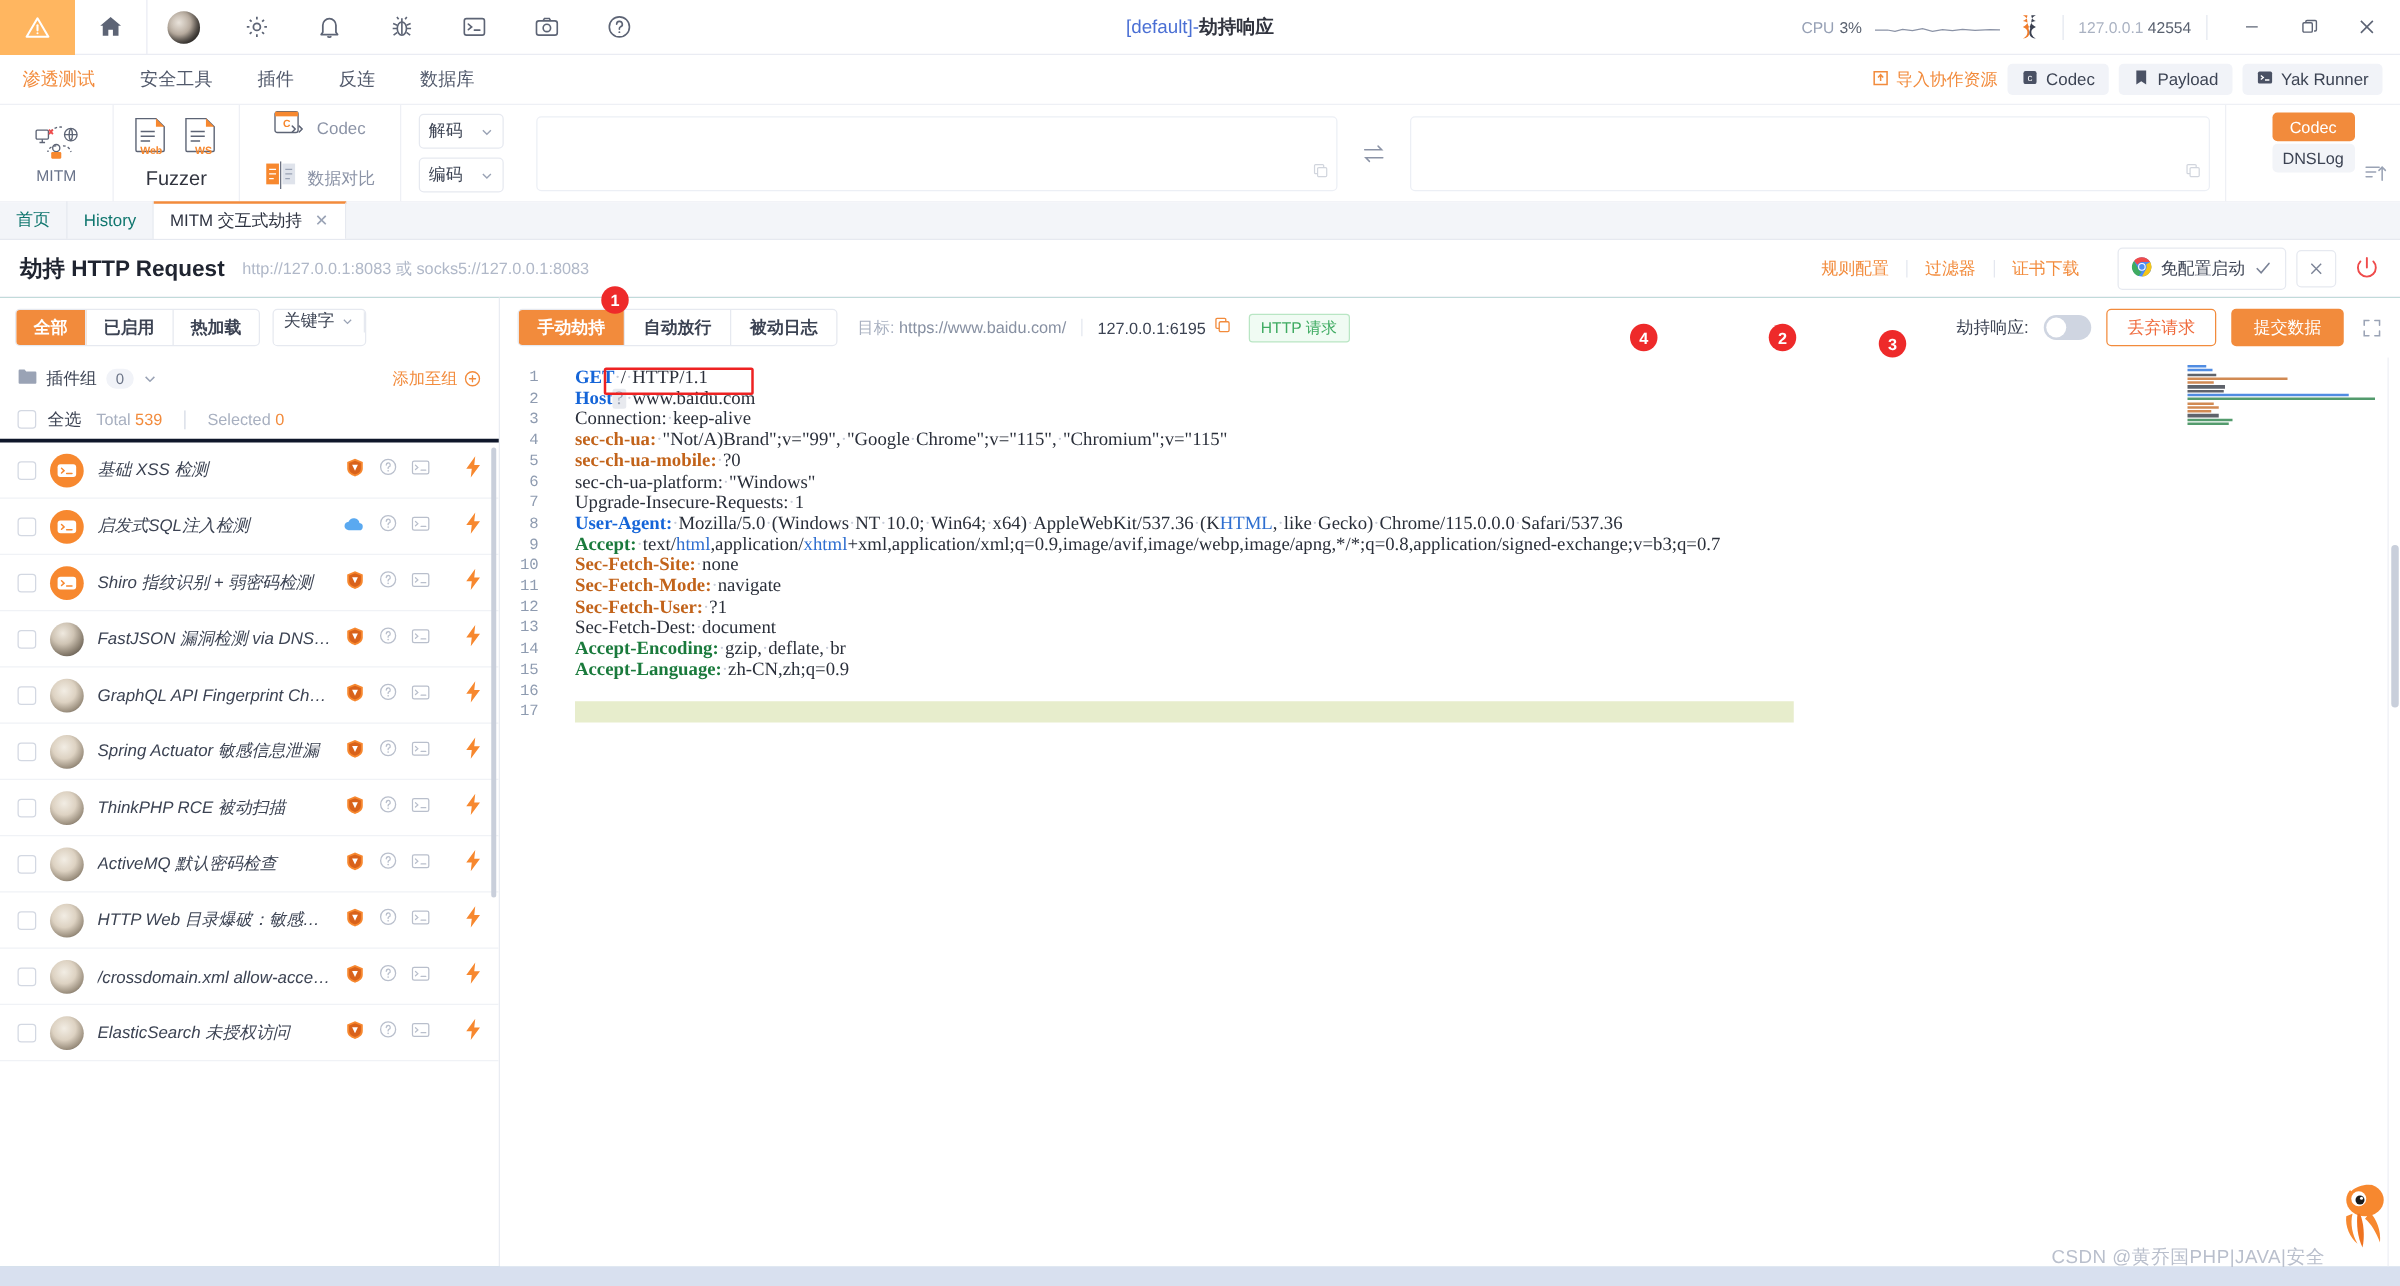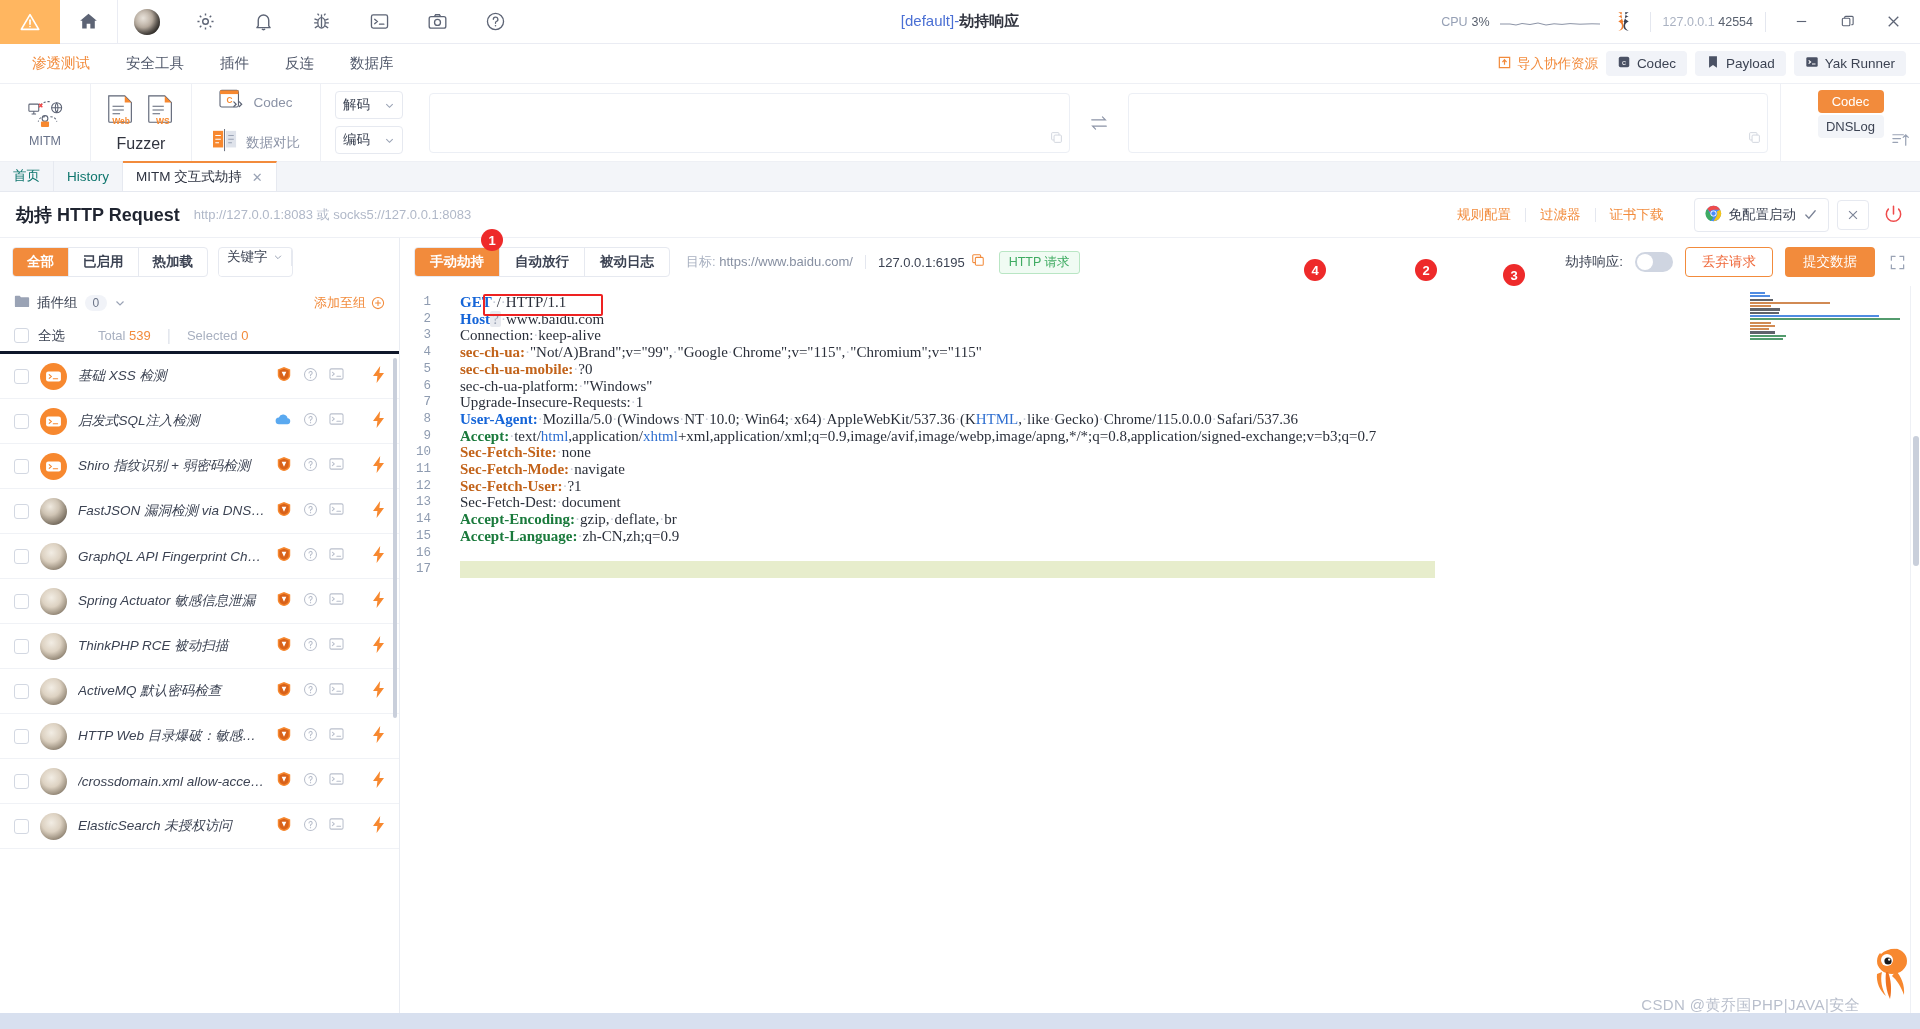--- a/index.html
+++ b/index.html
@@ -42,21 +42,21 @@
   .cpu-val { font-size:12.5px; color:#59616f; }
   .cpu-spark { width:100px; height:22px; margin:0 10px; }
   .yak-logo { width:28px; height:28px; display:flex; align-items:center; justify-content:center; }
   .tb-div { width:1px; height:20px; background:#e4e7ef; margin:0 12px; }
   .addr { font-size:12.5px; color:#aab2c2; }
   .addr b { color:#59616f; font-weight:normal; }
   .win-btn { width:46px; height:44px; display:flex; align-items:center; justify-content:center; cursor:pointer; color:#5d6475; }
 
   
   .menurow { height:40px; min-height:40px; display:flex; align-items:center;
-    background:#fff; padding-left:14px; border-bottom:1px solid #eef0f5; }
+    background:#fff; border-bottom:1px solid #eef0f5; }
   .menu-item { font-size:14.5px; color:#51596b; padding:0 18px; cursor:pointer; }
   .menu-item.active { color:#f28b3c; }
   .menu-right { margin-left:auto; display:flex; align-items:center; padding-right:14px; gap:8px; }
   .imp-res { display:flex; align-items:center; gap:5px; font-size:13.5px; color:#f28b3c; cursor:pointer; }
   .pill { display:flex; align-items:center; gap:6px; background:#f1f3f8; border-radius:4px;
     padding:4px 11px; font-size:13.5px; color:#3c4353; cursor:pointer; }
 
   
   .quickbar { height:78px; min-height:78px; display:flex; align-items:stretch;
     background:#fff; border-bottom:1px solid #eef0f5; }
@@ -121,21 +121,21 @@
      font-family:"Liberation Sans",sans-serif; }
   .kw .go { width:34px; background:#f28b3c; display:flex; align-items:center; justify-content:center; cursor:pointer; }
   .sb-group { height:34px; display:flex; align-items:center; padding:0 14px; gap:7px; }
   .sb-group .gname { font-size:13.5px; color:#3c4353; }
   .cnt-badge { background:#f1f3f8; border-radius:10px; padding:1px 8px; font-size:12px; color:#6b7near; color:#6b7487; }
   .add-group { margin-left:auto; display:flex; align-items:center; gap:5px; font-size:13px; color:#f28b3c; cursor:pointer; }
   .sb-selall { height:34px; display:flex; align-items:center; padding:0 14px; gap:9px;
      border-bottom:3px solid #0f172a; }
   .cbx { width:15px; height:15px; border:1px solid #d3d8e2; border-radius:3px; background:#fff; cursor:pointer; }
   .selall-txt { font-size:13.5px; color:#3c4353; }
-  .total-txt { font-size:13px; color:#a8b0c0; margin-left:24px; }
+  .total-txt { font-size:13px; color:#a8b0c0; margin-left:3px; }
   .total-txt b { color:#f28b3c; font-weight:normal; }
   .vsep { color:#dfe3eb; margin:0 7px; }
   .plist { flex:1; overflow-y:auto; position:relative; }
   .prow { height:45px; display:flex; align-items:center; padding:0 12px 0 14px; gap:11px;
      border-bottom:1px solid #f0f2f6; cursor:pointer; }
   .pavatar { width:27px; height:27px; border-radius:50%; flex:none; display:flex;
      align-items:center; justify-content:center; }
   .pav-orange { background:#f7882f; }
   .pav-photo { background: radial-gradient(circle at 38% 32%, #efe9df 0%, #cfc4b4 35%, #8d8273 65%, #3b352f 100%); }
   .pav-photo2 { background: radial-gradient(circle at 42% 36%, #f2ede4 0%, #ddd2c2 40%, #9a8e7d 72%, #2c2824 100%); }

